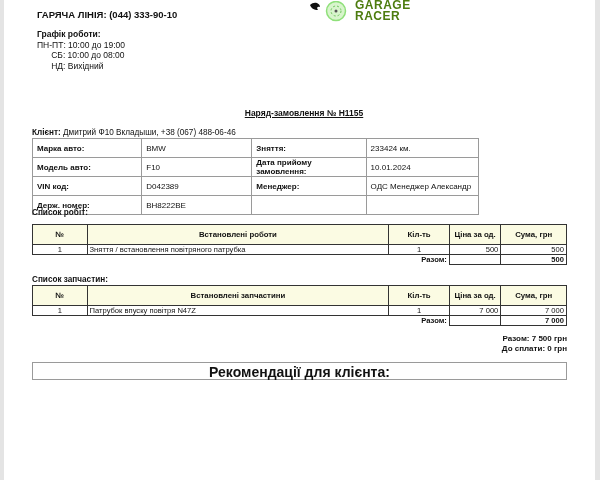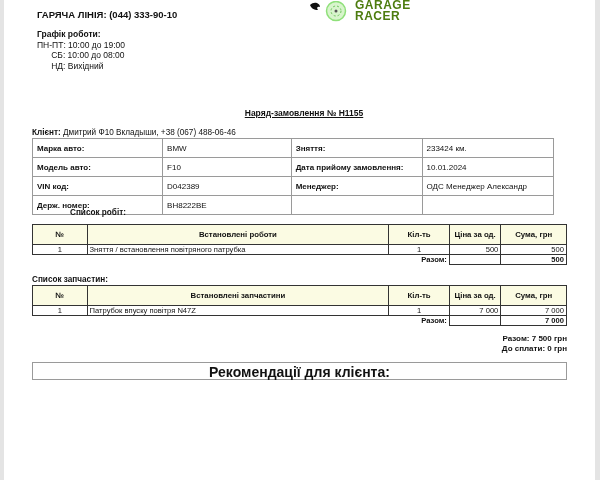--- a/index.html
+++ b/index.html
@@ -62,21 +62,21 @@
     <div>RACER</div>
   </div>
 </div>
 
 <div class="order-title">Наряд-замовлення № Н1155 </div>
 
 <div class="client">
   <b>Клієнт:</b><span> Дмитрий Ф10 Вкладыши, +38 (067) 488-06-46</span>
 </div>
 
-<table class="car" style="left:32px; top:138px; width:522px;">
+<table class="car" style="left:32px; top:138px; width:447px;">
   <colgroup>
       <col style="width:134px">
       <col style="width:132px">
       <col style="width:134px">
       <col style="width:135px">
     </colgroup>
   <tbody>
       <tr>
     <td class="lbl">Марка авто:</td>
     <td>BMW</td>
@@ -97,21 +97,21 @@
   </tr>
   <tr>
     <td class="lbl">Держ. номер:</td>
     <td>BH8222BE</td>
     <td></td>
     <td></td>
   </tr>
 </tbody>
   </table>
 
-<div class="section-label" style="top:208px;padding-left:38px;">Список робіт:</div>
+<div class="section-label" style="top:208px;">Список робіт:</div>
 <table class="list" style="left:32px; top:224px; width:535px;">
   <colgroup>
       <col style="width:54px">
       <col style="width:299px">
       <col style="width:60px">
       <col style="width:51px">
       <col style="width:65px">
     </colgroup>
   <tbody>
       <tr>

